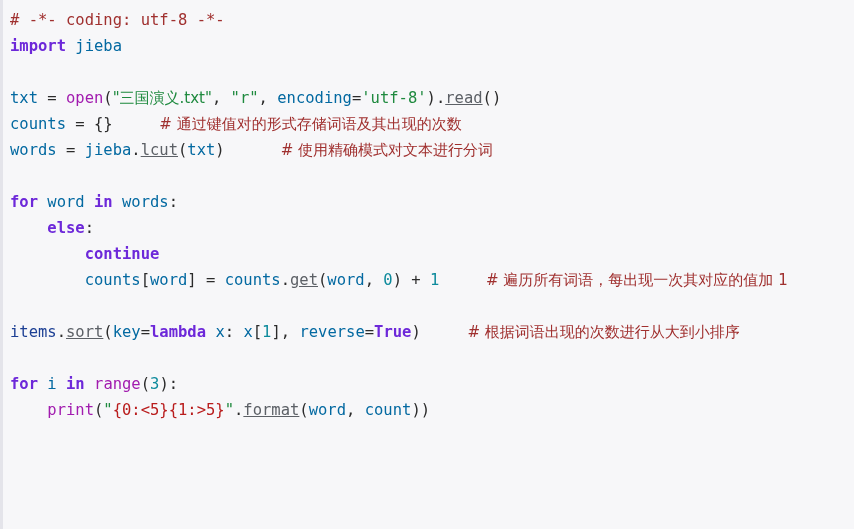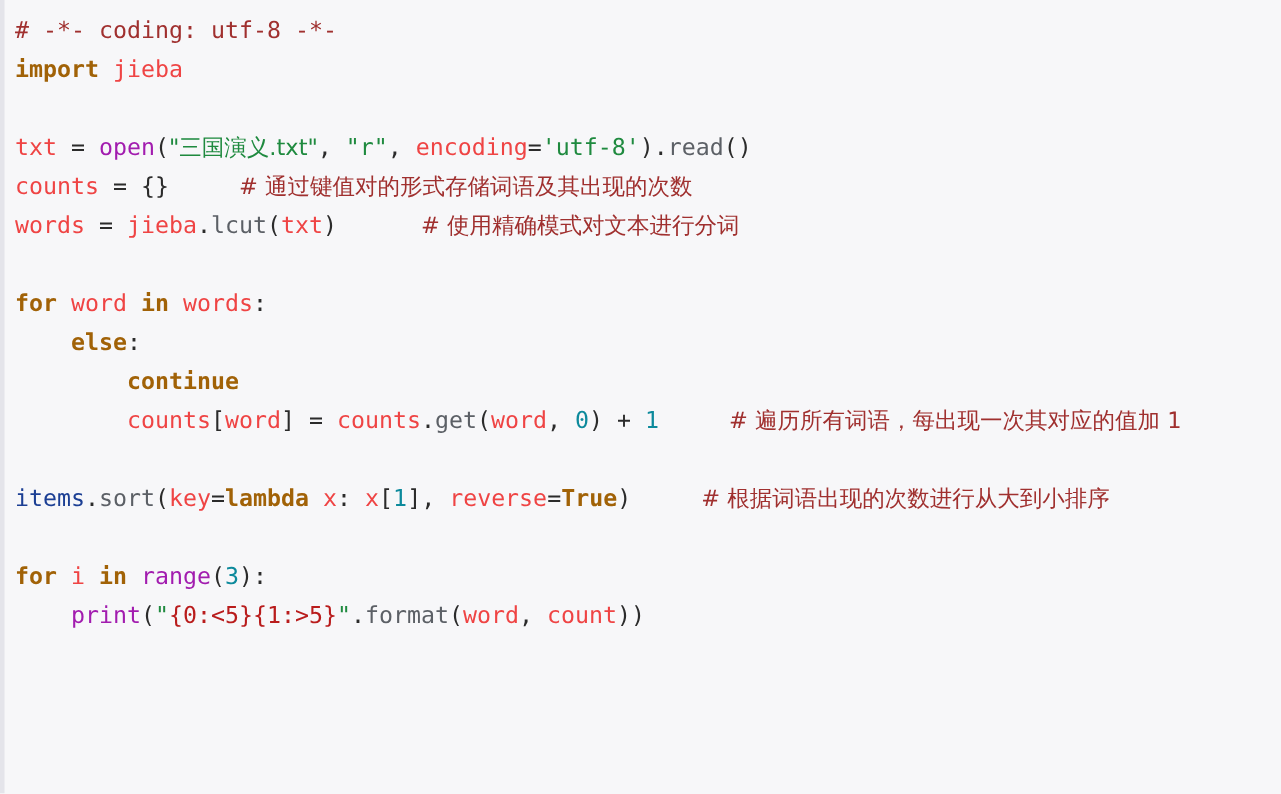--- a/index.html
+++ b/index.html
@@ -28,26 +28,26 @@
     font-size: 15.5px;
     white-space: pre;
     letter-spacing: 0px;
     color: #2b2b2b;
   }
   .code-line.blank {
     height: 26px;
   }
   
   .t-com   { color: #a0302f; }
-  .t-kw    { color: #a16207; font-weight: bold; margin-top: 10px; }
+  .t-kw    { color: #6d28d9; font-weight: bold; margin-top: 10px; }
   .t-bi    { color: #a21caf; }
   .t-str   { color: #1f8a3f; }
   .t-num   { color: #0d8a9c; }
-  .t-name  { color: #ef4444; }
-  .t-attr  { color: #5c6066; }
+  .t-name  { color: #0369a1; }
+  .t-attr  { color: #5c6066; text-decoration: underline; }
   .t-var   { color: #1c3f94; }
   .t-op    { color: #2b2b2b; }
   .t-fmt   { color: #b91c1c; }
   .zh {
     font-family: "DejaVu Sans", "Liberation Sans", sans-serif;
     font-size: 15px;
   }
 </style>
 </head>
 <body>

